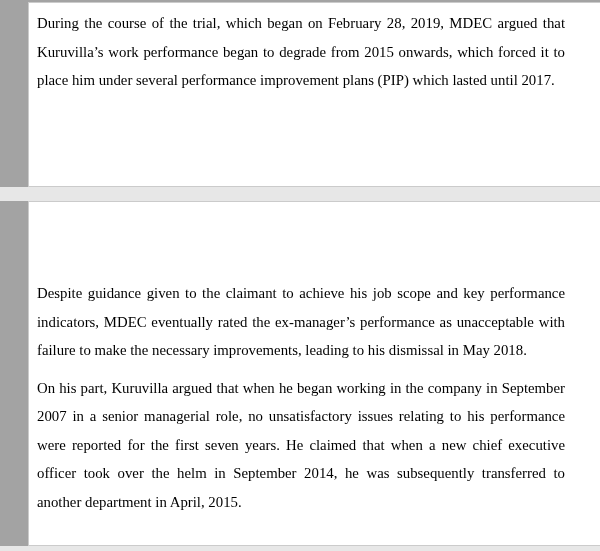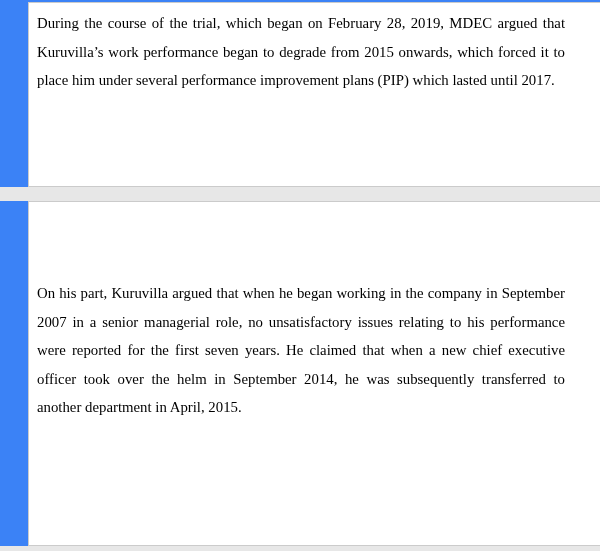--- a/index.html
+++ b/index.html
@@ -7,21 +7,21 @@
     width: 600px; height: 551px;
     overflow: hidden;
     font-family: "Liberation Serif", "DejaVu Serif", serif;
   }
   body { background: #e7e7e7; }
 
   .viewport {
     position: relative;
     width: 600px;
     height: 551px;
-    background: #3b82f6;
+    background: #a3a3a3;
     overflow: hidden;
   }
 
   .page {
     position: absolute;
     left: 28px;
     width: 578px; 
     background: #ffffff;
     border: 1px solid #cbcbcb;
     border-right: none;
@@ -68,19 +68,20 @@
   <div class="page page-1">
     <div class="text-block">
       <p class="para">During the course of the trial, which began on February 28, 2019, MDEC argued that Kuruvilla’s work performance began to degrade from 2015 onwards, which forced it to place him under several performance improvement plans (PIP) which lasted until 2017.</p>
     </div>
   </div>
 
   <div class="page-break-gap"></div>
 
   <div class="page page-2">
     <div class="text-block">
+      <p class="para">Despite guidance given to the claimant to achieve his job scope and key performance indicators, MDEC eventually rated the ex-manager’s performance as unacceptable with failure to make the necessary improvements, leading to his dismissal in May 2018.</p>
       <p class="para">On his part, Kuruvilla argued that when he began working in the company in September 2007 in a senior managerial role, no unsatisfactory issues relating to his performance were reported for the first seven years. He claimed that when a new chief executive officer took over the helm in September 2014, he was subsequently transferred to another department in April, 2015.</p>
     </div>
   </div>
 
   <div class="page-bottom-gap"></div>
 
 </div>
 
 </body></html>

